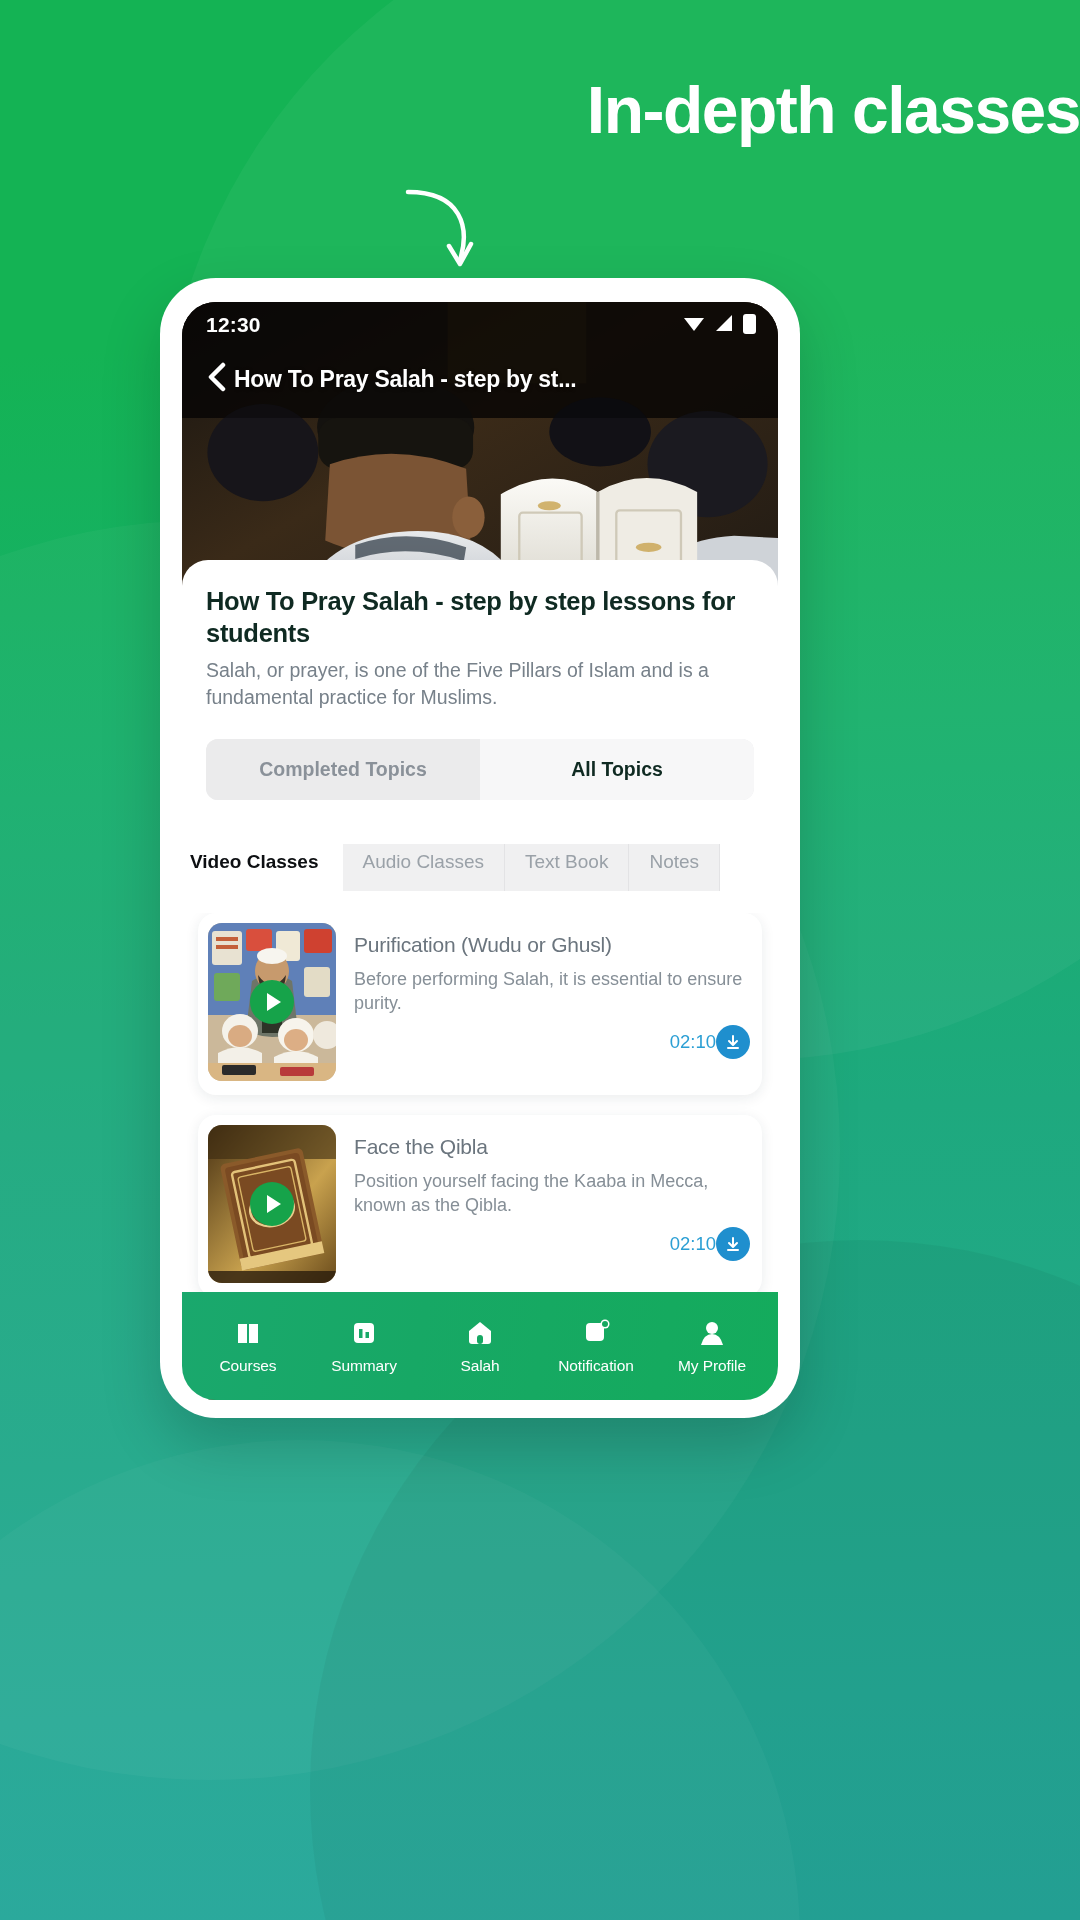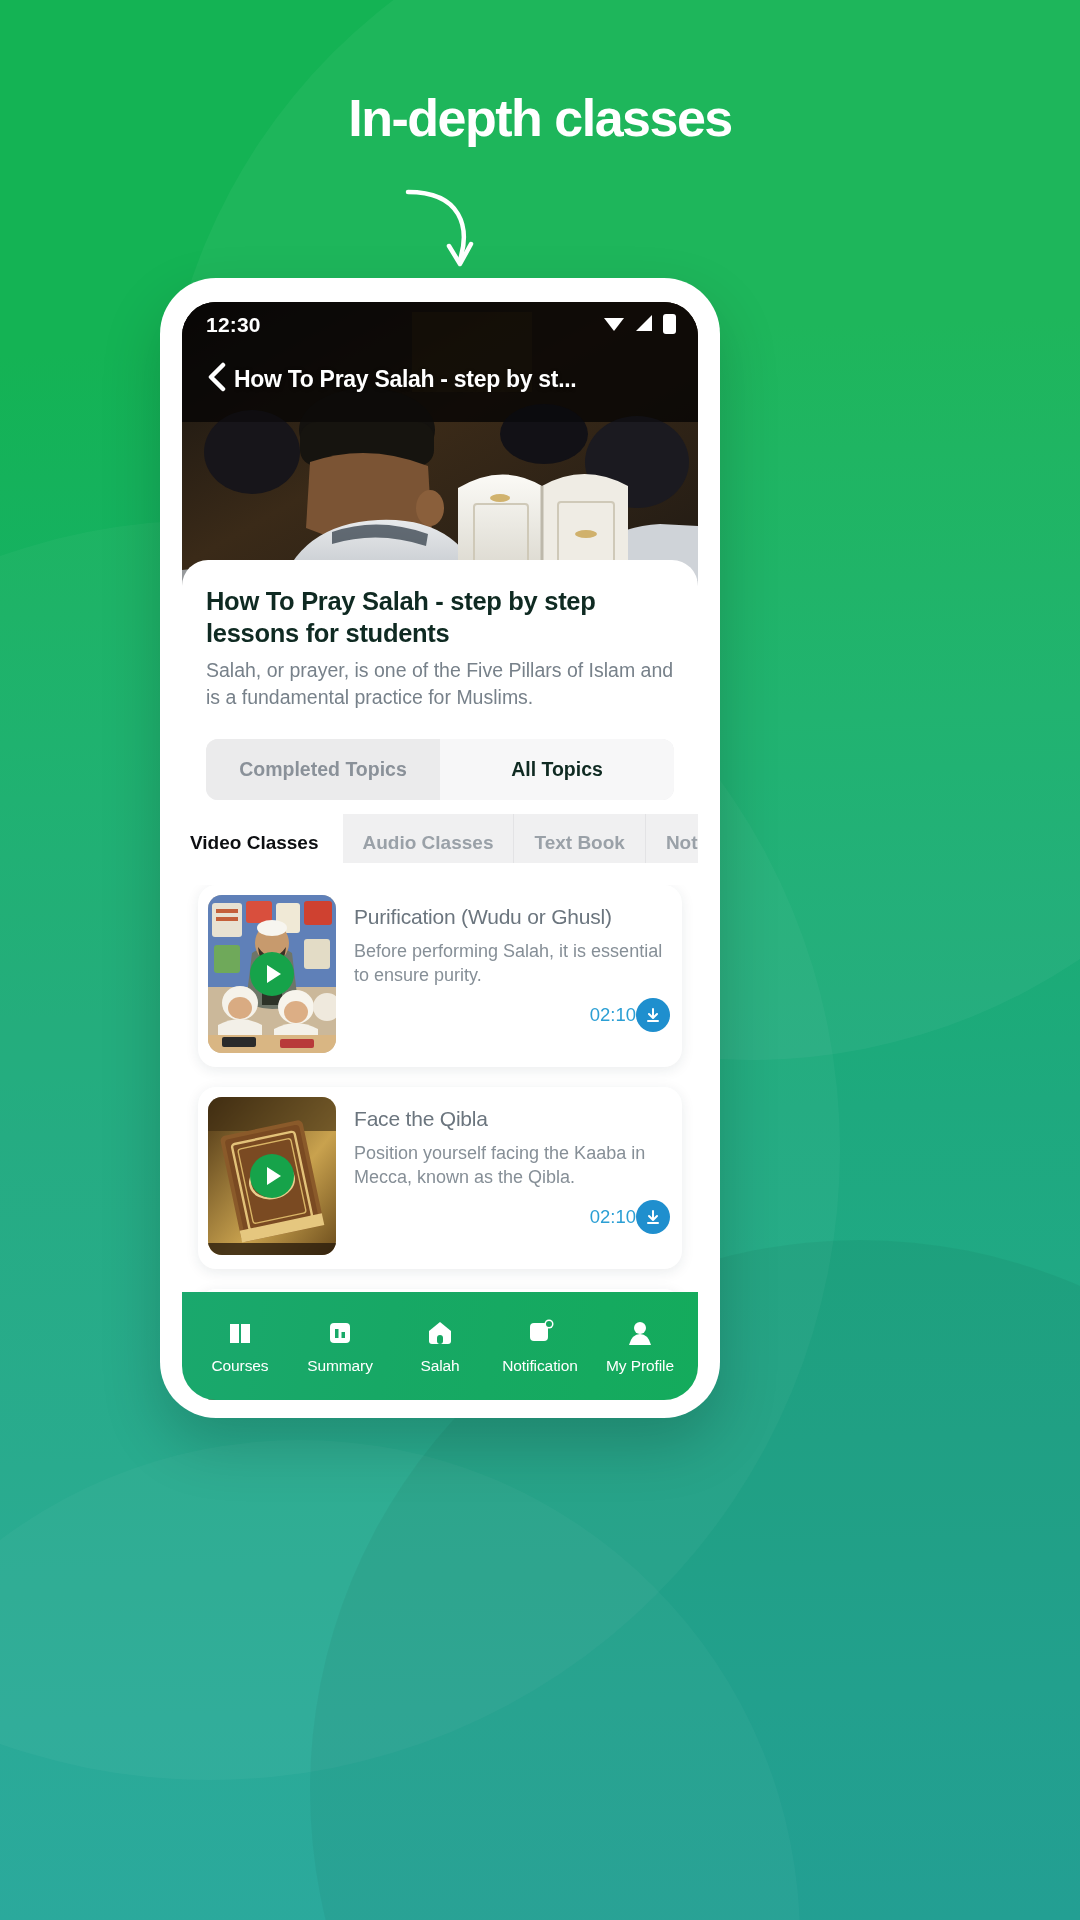--- a/index.html
+++ b/index.html
@@ -32,41 +32,41 @@
     background:rgba(0,0,0,0.045);
   }
   #bg .blob4 {
     position:absolute; left:-200px; bottom:-520px;
     width:1000px; height:1000px; border-radius:50%;
     background:rgba(255,255,255,0.03);
   }
 
   
   .headline {
-    position:absolute; left:0; right:0; top:92px;
-    text-align:center;
+    position:absolute; left:0; right:0; top:77px;
+    text-align:right;
     color:#ffffff;
-    font-size:52px;
+    font-size:66px;
     font-weight:bold;
     letter-spacing:-1.5px;
     line-height:1.0;
     z-index:4;
   }
 
   
   .arrow-wrap {
     position:absolute; left:400px; top:186px;
     width:110px; height:90px; z-index:4;
   }
 
   
   .phone {
     position:absolute;
     left:160px; top:278px;
-    width:560px; height:1140px;
+    width:640px; height:1140px;
     background:#ffffff;
     border-radius:56px;
     box-shadow:0 26px 60px rgba(0,0,0,0.18);
     z-index:5;
     padding:24px 22px 18px 22px;
   }
   .screen {
     position:relative;
     width:100%; height:100%;
     background:#ffffff;
@@ -155,35 +155,34 @@
     flex:1;
     text-align:center;
     padding:19px 0;
     font-size:19.5px;
   }
   .seg.active { background:#f7f7f8; color:#0f2a22; font-weight:bold; }
   .seg.inactive { background:#ebebec; color:#8a9199; font-weight:bold; }
 
   
   .cats {
-    margin-top:14px;
+    margin-top:44px;
     display:flex;
-    align-items:flex-start;
+    align-items:flex-end;
     background:#ffffff;
     white-space:nowrap;
     overflow:hidden;
   }
   .cat {
     padding:18px 20px;
     font-size:19px;
     color:#9aa1a8;
     background:#f0f0f1;
     border-right:1px solid #e3e3e5;
     flex:0 0 auto;
-    font-weight:bold;
   }
   .cat.active {
     background:#ffffff;
     color:#0d0f12;
     font-weight:bold;
     border-right:none;
     padding-left:8px;
     padding-right:24px;
   }
 

